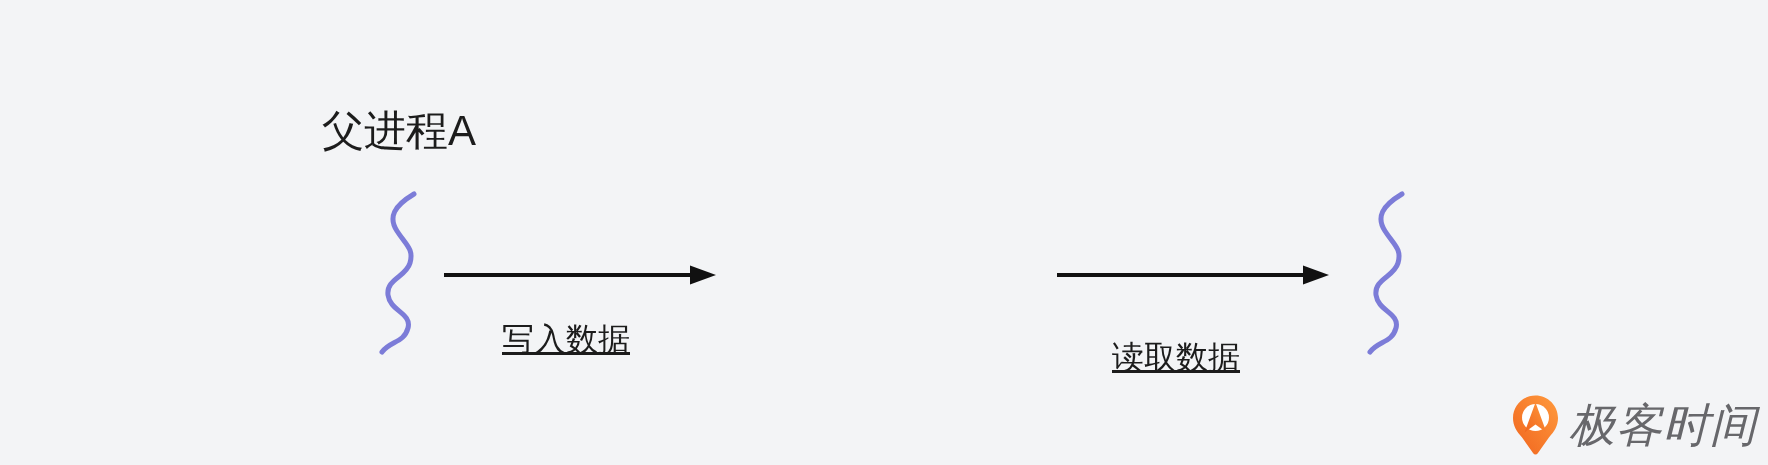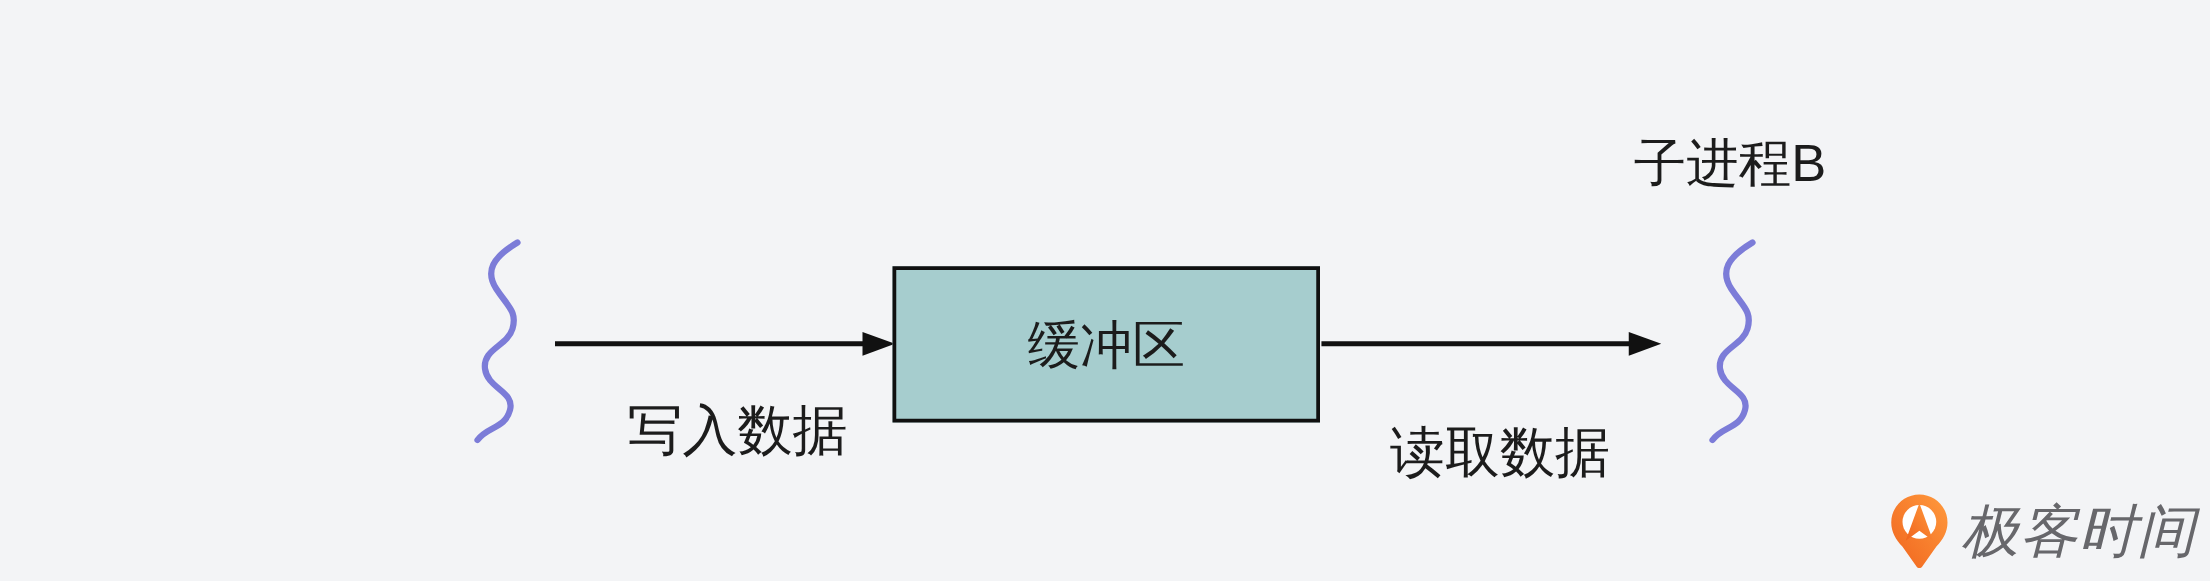--- a/index.html
+++ b/index.html
@@ -24,24 +24,25 @@
   }
   .proc-label{
     position:absolute;
     font-size:42px;
     line-height:1;
     color:var(--ink);
     white-space:nowrap;
   }
   .arrow-label{
     position:absolute;
-    font-size:44px;
+    font-size:32px;
     line-height:1;
     color:var(--ink);
     white-space:nowrap;
+    text-decoration:underline;
   }
   .buffer-box{
     position:absolute;
     left:714px; top:213px;
     width:342px; height:125px;
     box-sizing:border-box;
     background:var(--buffer-fill);
     border:3px solid var(--buffer-border);
     display:flex; align-items:center; justify-content:center;
     font-size:42px; color:var(--ink);
@@ -59,39 +60,36 @@
     font-weight:500; letter-spacing:1px; white-space:nowrap;
   }
   .grad-a{stop-color:var(--logo-orange-light);}
   .grad-b{stop-color:var(--logo-orange);}
 </style>
 </head>
 <body>
 
 <div class="canvas">
 
+  <div class="proc-label" style="left:322px; top:110px;">父进程A</div>
 
-  <div class="proc-label" style="left:1307px; top:110px;">子进程B</div>
 
   <svg class="abs" style="left:368px; top:191px;" width="50" height="164" viewBox="0 0 50 164" aria-hidden="true">
     <path class="squiggle-path" d="M46,3 C26,15 20,26 29,40 C38,54 46,58 42,72 C38,86 18,88 20,104 C22,120 44,122 40,137 C36,152 22,150 14,161"></path>
   </svg>
 
   <svg class="abs" style="left:1356px; top:191px;" width="50" height="164" viewBox="0 0 50 164" aria-hidden="true">
     <path class="squiggle-path" d="M46,3 C26,15 20,26 29,40 C38,54 46,58 42,72 C38,86 18,88 20,104 C22,120 44,122 40,137 C36,152 22,150 14,161"></path>
   </svg>
 
   <svg class="abs" style="left:444px; top:264px;" width="272" height="22" viewBox="0 0 272 22" aria-hidden="true">
     <line class="arrow-line" x1="0" y1="11" x2="248" y2="11"></line>
     <path class="arrow-head" d="M246,1.5 L272,11 L246,20.5 Z"></path>
   </svg>
 
-  <div class="buffer-box">
-    <span>缓冲区</span>
-  </div>
 
   <svg class="abs" style="left:1057px; top:264px;" width="272" height="22" viewBox="0 0 272 22" aria-hidden="true">
     <line class="arrow-line" x1="0" y1="11" x2="248" y2="11"></line>
     <path class="arrow-head" d="M246,1.5 L272,11 L246,20.5 Z"></path>
   </svg>
 
   <div class="arrow-label" style="left:502px; top:323px;">写入数据</div>
 
   <div class="arrow-label" style="left:1112px; top:341px;">读取数据</div>
 

